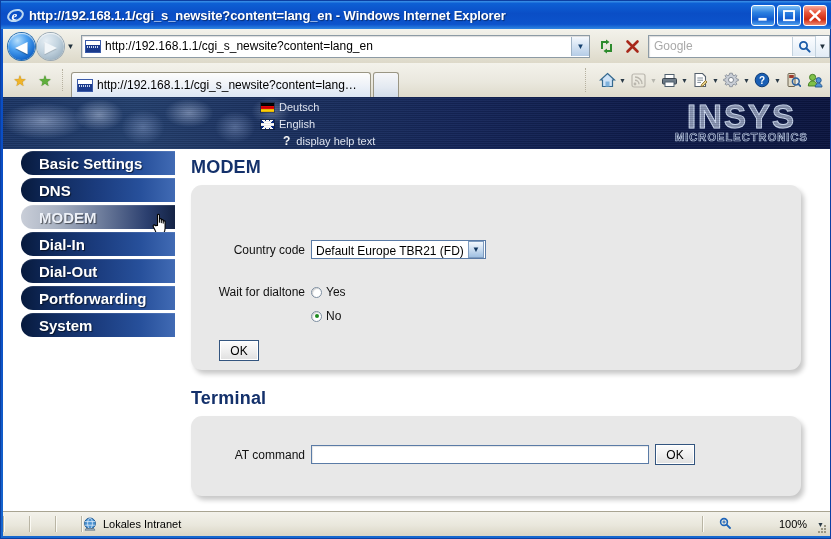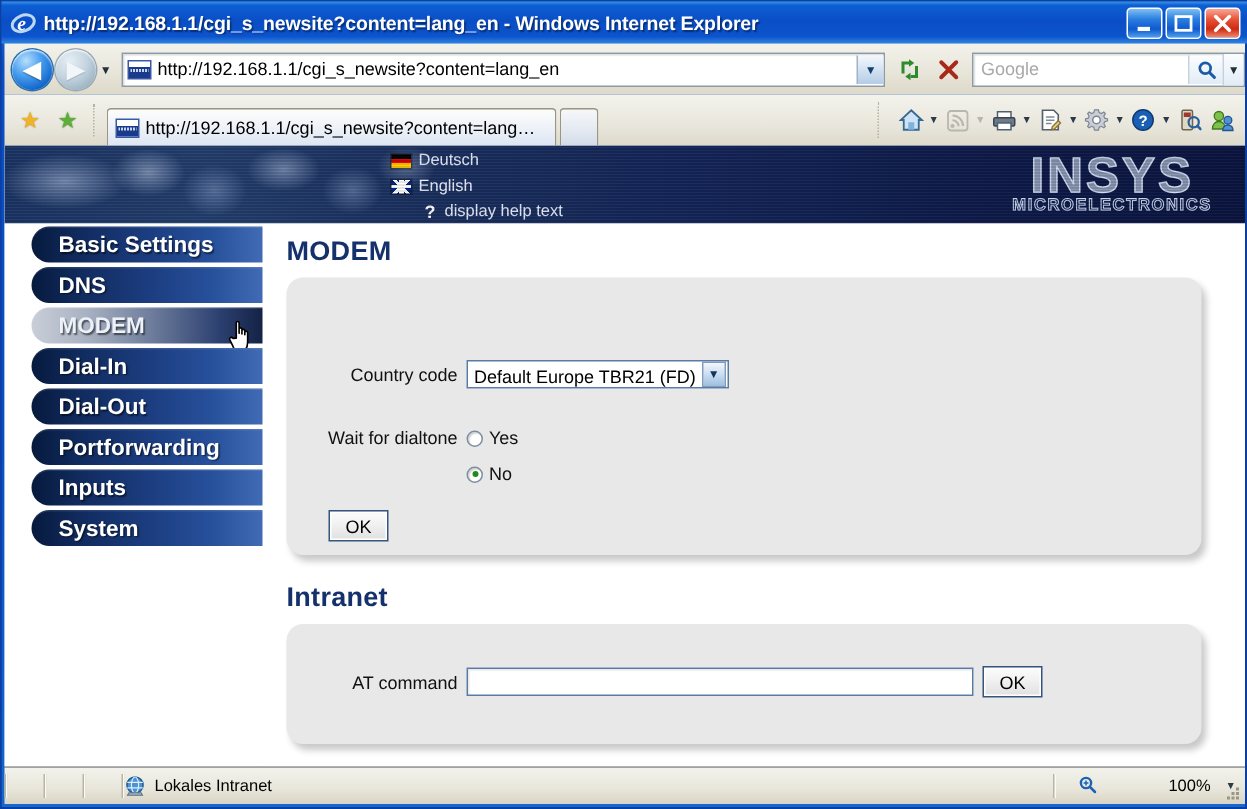--- a/index.html
+++ b/index.html
@@ -538,23 +538,20 @@
       <div class="navitem">
         <span class="navlabel">Dial-In</span>
       </div>
       <div class="navitem">
         <span class="navlabel">Dial-Out</span>
       </div>
       <div class="navitem">
         <span class="navlabel">Portforwarding</span>
       </div>
       <div class="navitem">
-        <span class="navlabel">Inputs</span>
-      </div>
-      <div class="navitem">
         <span class="navlabel">System</span>
       </div>
     </div>
 
     <div id="main">
 
       <div class="sect-title">MODEM</div>
 
       <div id="panel-modem" class="panel">
 
@@ -573,21 +570,21 @@
         </div>
 
         <div id="wd-row2">
           <span class="radio on"></span>
           <span class="ropt">No</span>
         </div>
 
         <div id="modem-ok" class="okbtn">OK</div>
       </div>
 
-      <div class="sect-title" style="margin-top:18px;">Intranet</div>
+      <div class="sect-title" style="margin-top:18px;">Terminal</div>
 
       <div id="panel-terminal" class="panel">
         <div id="at-row">
           <span id="at-label" class="flabel">AT command</span>
           <span id="at-input"></span>
           <span id="term-ok" class="okbtn">OK</span>
         </div>
       </div>
 
     </div>

